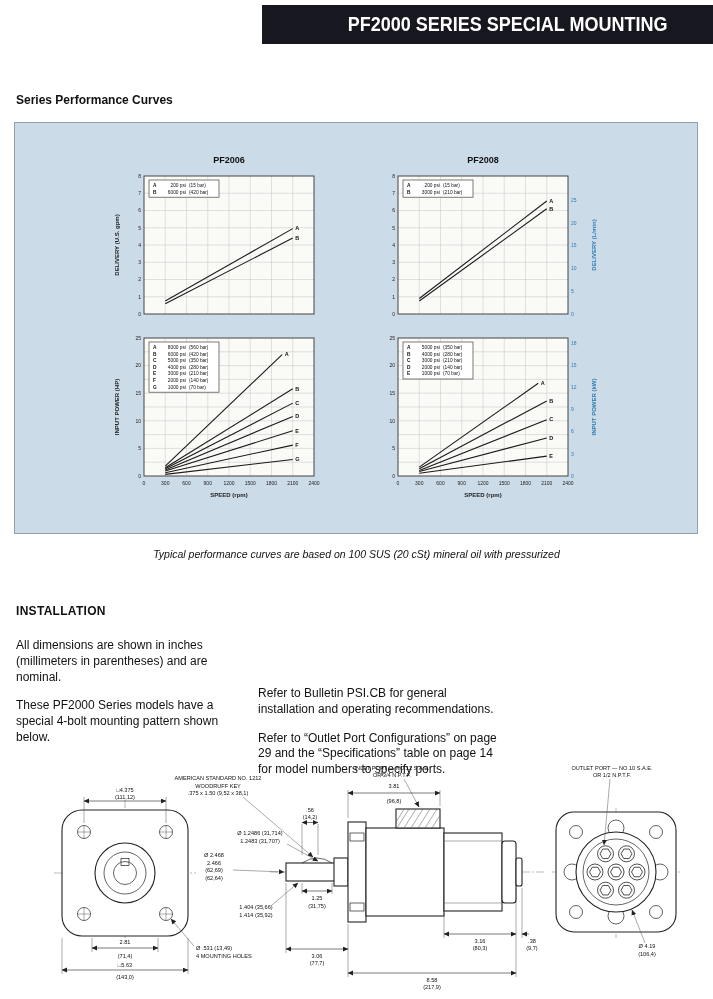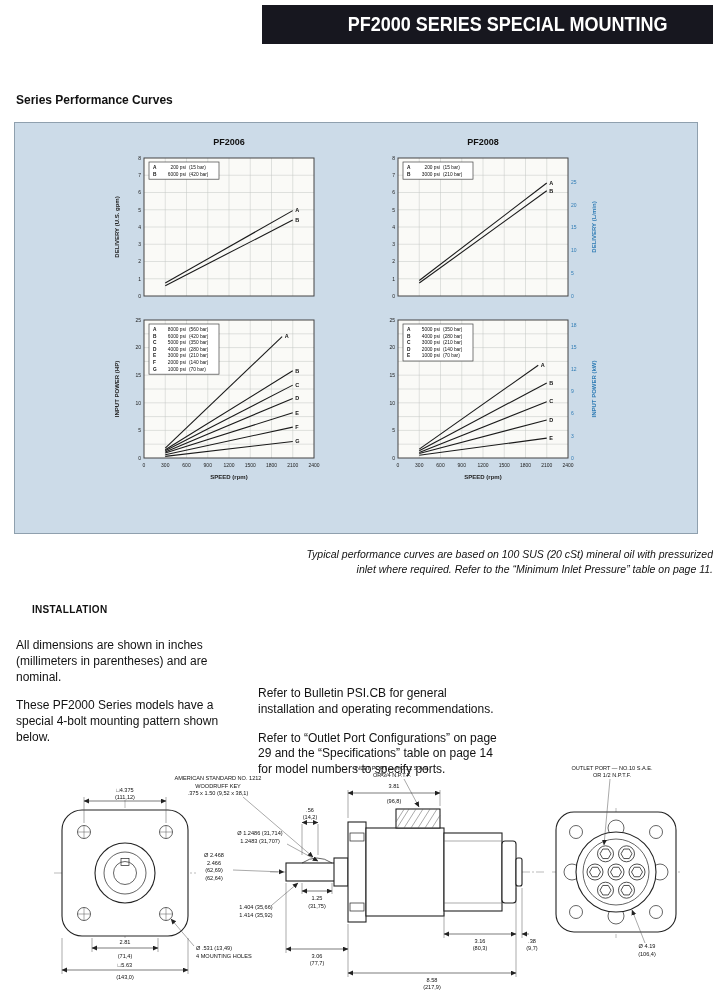--- a/index.html
+++ b/index.html
@@ -4,27 +4,27 @@
 <style>
   html,body{margin:0;padding:0;background:#e8e8e8;}
   .page{position:relative;width:713px;height:999px;background:#ffffff;overflow:hidden;
         font-family:"Liberation Sans",sans-serif;color:#111;}
   .header-bar{position:absolute;left:262px;top:5px;width:451px;height:39px;background:#17171f;
         display:flex;align-items:center;justify-content:center;padding-left:20px;}
   .header-title{color:#fff;font-size:20px;font-weight:bold;transform:scaleX(.9);white-space:nowrap;}
   .curves-heading{position:absolute;left:16px;top:93px;margin:0;font-size:12px;font-weight:bold;}
   .curves-panel{position:absolute;left:14px;top:122px;width:684px;height:412px;background:#ccdbe8;
         border:1px solid #8fa0ae;box-sizing:border-box;}
-  .charts-grid{display:grid;grid-template-columns:238px 238px;gap:8px 16px;justify-content:center;padding-top:14px;}
+  .charts-grid{display:grid;grid-template-columns:238px 238px;gap:8px 16px;justify-content:center;padding-top:32px;}
   .chart-title{height:13px;font-size:9px;font-weight:bold;text-align:center;}
   .chart-mount{line-height:0;}
   svg text{font-family:"Liberation Sans",sans-serif;}
-  .caption{position:absolute;left:0;top:547px;width:713px;text-align:right;font-style:italic;
+  .caption{position:absolute;left:0;top:547px;width:713px;text-align:center;font-style:italic;
         font-size:10.5px;line-height:1.45;}
-  .install-heading{position:absolute;left:32px;top:604px;margin:0;font-size:10px;font-weight:bold;letter-spacing:.3px;}
+  .install-heading{position:absolute;left:16px;top:604px;margin:0;font-size:12px;font-weight:bold;letter-spacing:.3px;}
   .install-col{position:absolute;top:638px;font-size:12px;line-height:1.32;}
   .col1{left:16px;width:226px;}
   .col2{left:258px;width:240px;margin-top:48px;}
   .install-col p{margin:0 0 13px 0;}
   .drawing{position:absolute;left:0;top:762px;}
   .out{fill:#fff;stroke:#222;stroke-width:1.1;}
   .thin{fill:none;stroke:#222;stroke-width:.7;}
   .dim{stroke:#222;stroke-width:.6;}
   .ext{stroke:#555;stroke-width:.5;}
   .cl{stroke:#777;stroke-width:.5;stroke-dasharray:8 2 2 2;fill:none;}
@@ -279,21 +279,20 @@
               <text x="43" y="45.4" font-size="4.8" font-weight="bold" fill="#111">E</text>
               <text x="76" y="45.4" font-size="4.8" fill="#111" text-anchor="end">1000 psi</text>
               <text x="79" y="45.4" font-size="4.8" fill="#111">(70 bar)</text>
             </svg></div>
       </div>
     </div>
   </div>
 
   <div class="caption">
     <div>Typical performance curves are based on 100 SUS (20 cSt) mineral oil with pressurized</div>
-    <div>inlet where required. Refer to the “Minimum Inlet Pressure” table on page 11.</div>
   </div>
 
   <h2 class="install-heading">INSTALLATION</h2>
 
   <div class="install-col col1">
     <p>All dimensions are shown in inches (millimeters in parentheses) and are nominal.</p>
     <p>These PF2000 Series models have a special 4-bolt mounting pattern shown below.</p>
   </div>
   <div class="install-col col2">
     <p>Refer to Bulletin PSI.CB for general installation and operating recommendations.</p>

